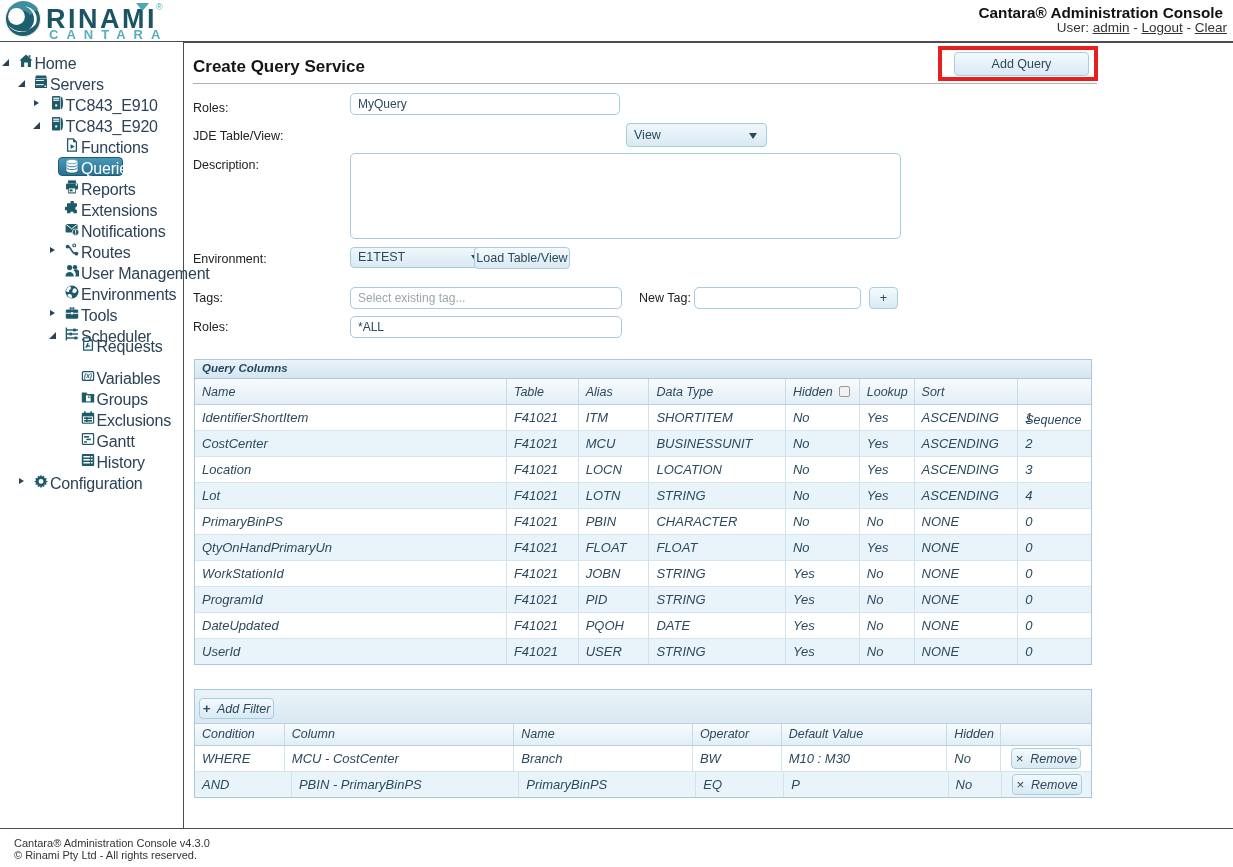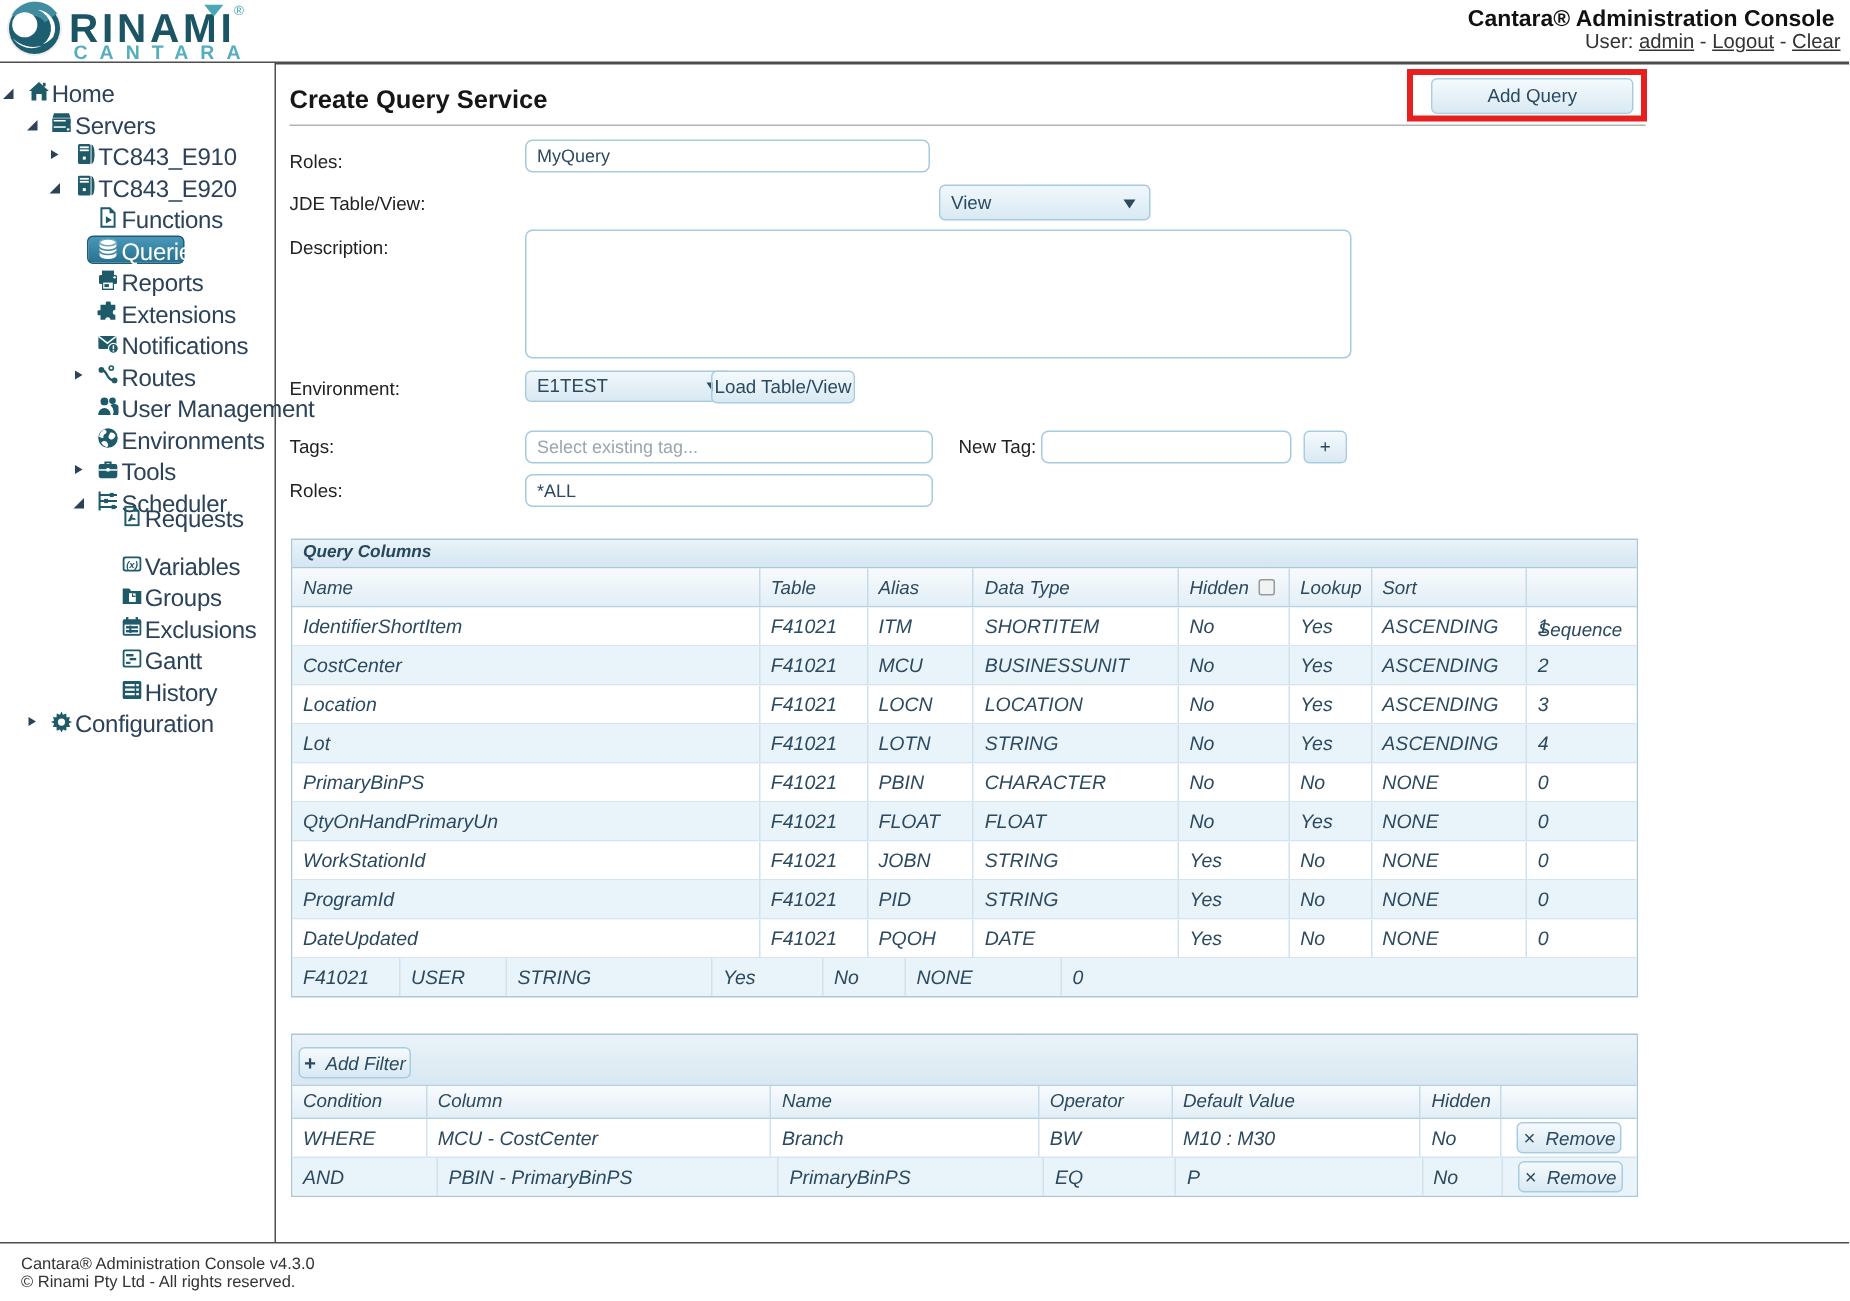--- a/index.html
+++ b/index.html
@@ -442,20 +442,21 @@
           <div class="c" style="width:313px">DateUpdated</div>
           <div class="c" style="width:72px">F41021</div>
           <div class="c" style="width:71px">PQOH</div>
           <div class="c" style="width:137px">DATE</div>
           <div class="c" style="width:74px">Yes</div>
           <div class="c" style="width:55px">No</div>
           <div class="c" style="width:104px">NONE</div>
           <div class="c" style="width:73px">0</div>
         </div>
         <div class="trdata alt">
+          <div class="c" style="width:313px">UserId</div>
           <div class="c" style="width:72px">F41021</div>
           <div class="c" style="width:71px">USER</div>
           <div class="c" style="width:137px">STRING</div>
           <div class="c" style="width:74px">Yes</div>
           <div class="c" style="width:55px">No</div>
           <div class="c" style="width:104px">NONE</div>
           <div class="c" style="width:73px">0</div>
         </div>
       </div>
   </div>

